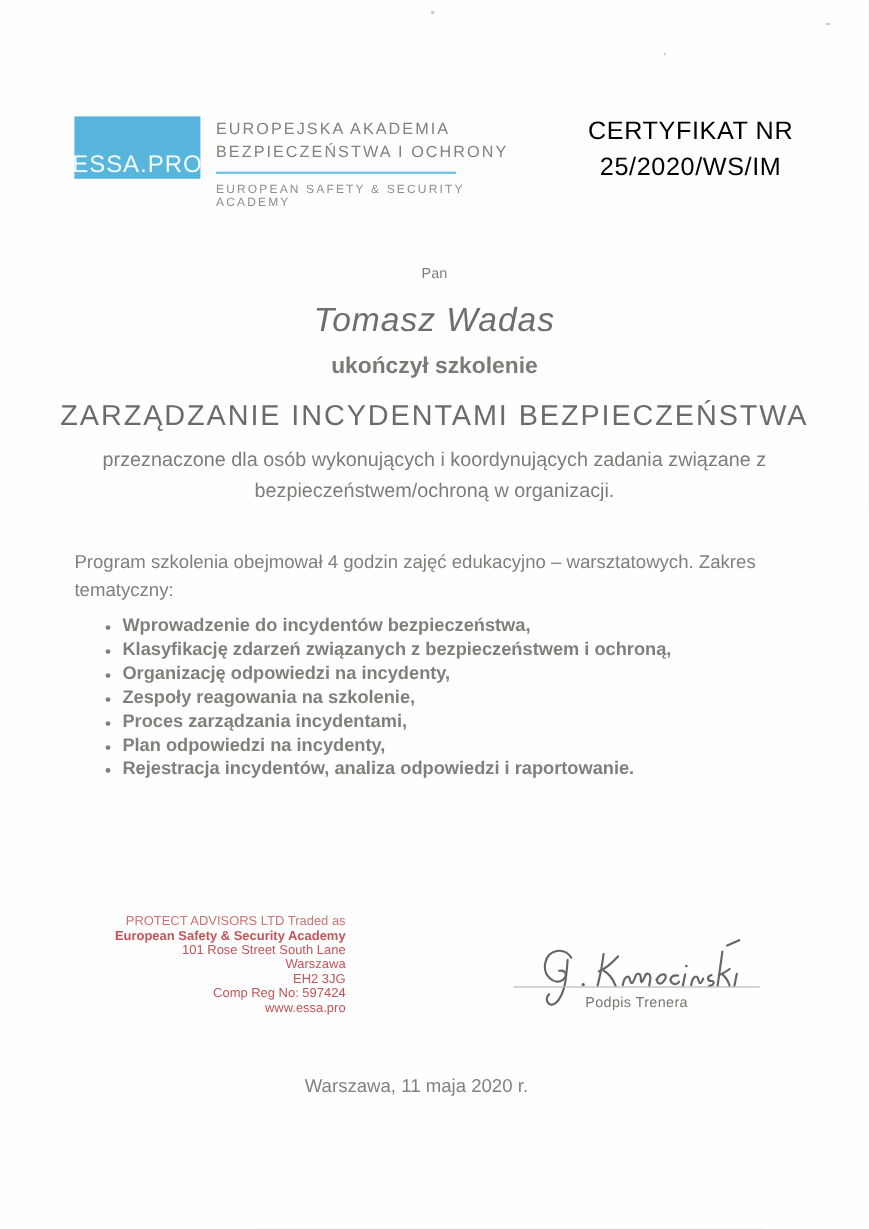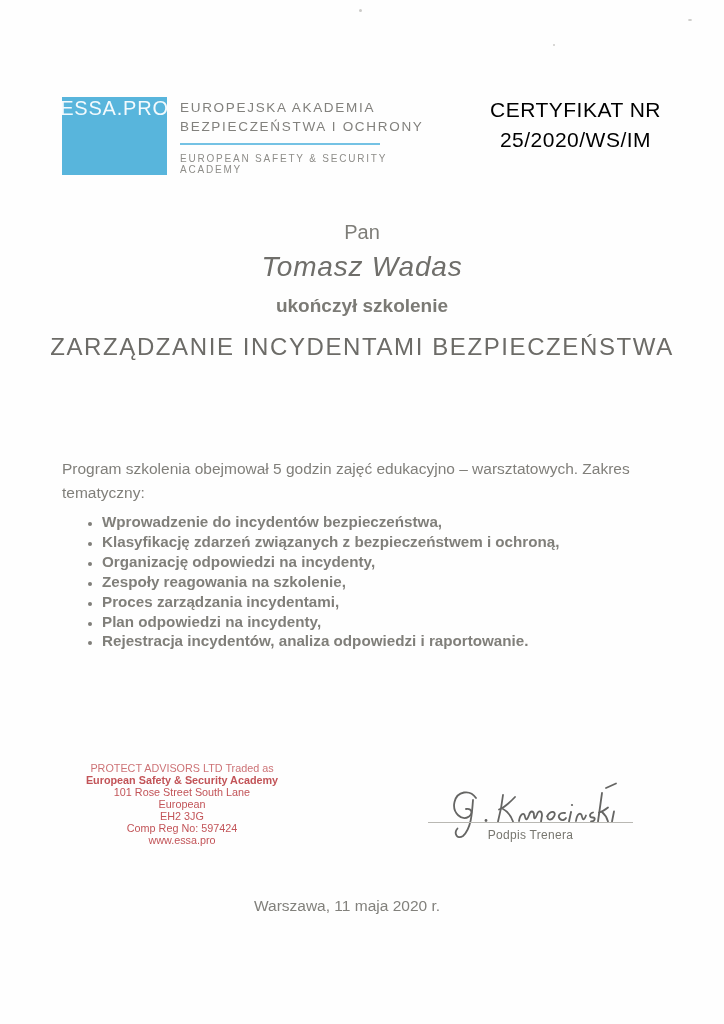--- a/index.html
+++ b/index.html
@@ -13,23 +13,23 @@
     margin: 0 auto;
     background: #fefefe;
     color: #7f7e79;
     overflow: hidden;
   }
 
   
   .logo-box {
     position: absolute;
     left: 62px; top: 97px;
-    width: 105px; height: 78px;
+    width: 105px; height: 52px;
     background: #58b5dc;
-    display: flex; align-items: flex-start; justify-content: center;
+    display: flex; align-items: flex-end; justify-content: center;
     color: #f3fafd;
     font-size: 20px;
     letter-spacing: 0.8px;
   }
   .logo-text-group {
     position: absolute;
     left: 180px; top: 98px;
     width: 260px;
   }
   .logo-line {
@@ -54,21 +54,21 @@
     width: 215px;
     text-align: center;
     font-size: 21px;
     line-height: 30px;
     letter-spacing: 0.5px;
     color: #000000;
   }
 
   
   .centered { position: absolute; left: 0; right: 0; text-align: center; }
-  .salutation   { top: 221px; font-size: 20px; color: #7e7d78; }
+  .salutation   { top: 221px; font-size: 12px; color: #7e7d78; }
   .recipient-name { top: 251px; font-size: 28px; letter-spacing: 0.8px; color: #6f6e6a; font-style: italic; }
   .completion   { top: 295px; font-size: 19px; color: #7b7a75; font-weight: bold; }
   .course-title { top: 333px; font-size: 24px; letter-spacing: 1.6px; color: #6c6b67; }
   .course-desc  {
     top: 370px; left: 38px; right: 38px;
     font-size: 16.5px; line-height: 26px; color: #7d7c77;
   }
 
   
   .program {
@@ -89,21 +89,21 @@
     line-height: 19.9px;
     font-size: 15.2px;
   }
   .program li::marker { color: #7f7e79; font-size: 12px; }
 
   
   .stamp {
     position: absolute;
     left: 76px; top: 762px;
     width: 212px;
-    text-align: center;
+    text-align: right;
     font-size: 10.8px;
     line-height: 12px;
     color: #c25458;
   }
   .stamp .faded { opacity: 0.82; }
   .stamp .bold  { font-weight: bold; }
 
   
   .signature { position: absolute; left: 428px; top: 776px; width: 205px; height: 80px; }
   .sig-line {
@@ -158,39 +158,40 @@
 
   <div class="cert-no">
     <div>CERTYFIKAT NR</div>
     <div>25/2020/WS/IM</div>
   </div>
 
   <div class="centered salutation">Pan</div>
   <div class="centered recipient-name">Tomasz Wadas</div>
   <div class="centered completion">ukończył szkolenie</div>
   <div class="centered course-title">ZARZĄDZANIE INCYDENTAMI BEZPIECZEŃSTWA</div>
+  <div class="centered course-desc">przeznaczone dla osób wykonujących i koordynujących zadania związane z bezpieczeństwem/ochroną w organizacji.</div>
 
   <div class="program">
-    <div>Program szkolenia obejmował 5 godzin zajęć edukacyjno – warsztatowych. Zakres tematyczny:</div>
+    <div>Program szkolenia obejmował 4 godzin zajęć edukacyjno – warsztatowych. Zakres tematyczny:</div>
     <ul>
       <li>Wprowadzenie do incydentów bezpieczeństwa,</li>
       <li>Klasyfikację zdarzeń związanych z bezpieczeństwem i ochroną,</li>
       <li>Organizację odpowiedzi na incydenty,</li>
       <li>Zespoły reagowania na szkolenie,</li>
       <li>Proces zarządzania incydentami,</li>
       <li>Plan odpowiedzi na incydenty,</li>
       <li>Rejestracja incydentów, analiza odpowiedzi i raportowanie.</li>
     </ul>
   </div>
 
   <div class="stamp">
     <div class="faded">PROTECT ADVISORS LTD Traded as</div>
     <div class="bold">European Safety &amp; Security Academy</div>
     <div>101 Rose Street South Lane</div>
-    <div>European</div>
+    <div>Warszawa</div>
     <div>EH2 3JG</div>
     <div>Comp Reg No: 597424</div>
     <div>www.essa.pro</div>
   </div>
 
   <div class="signature">
     <svg class="sig-svg" width="178" height="64" viewBox="0 0 178 64">
       <g fill="none" stroke="#4b4b49" stroke-width="1.8" stroke-linecap="round" stroke-linejoin="round" opacity="0.85">
 
         <path d="M34,20 C28,11 15,13 12.5,24 C10,35 20,43.5 27,38.5 C31,35.5 30,30 24,31"></path>

